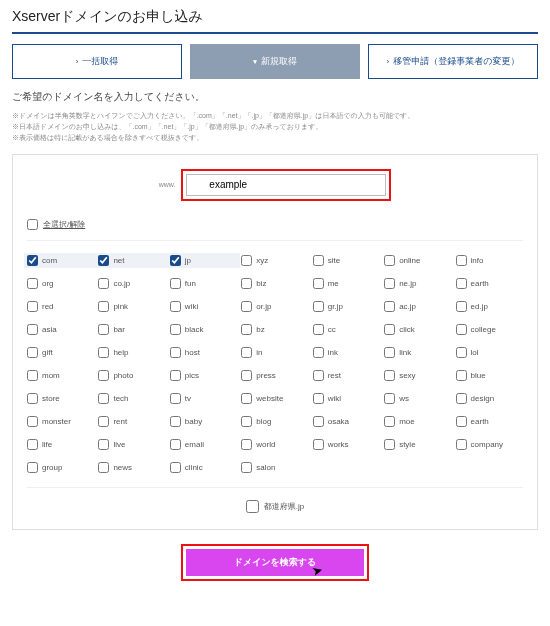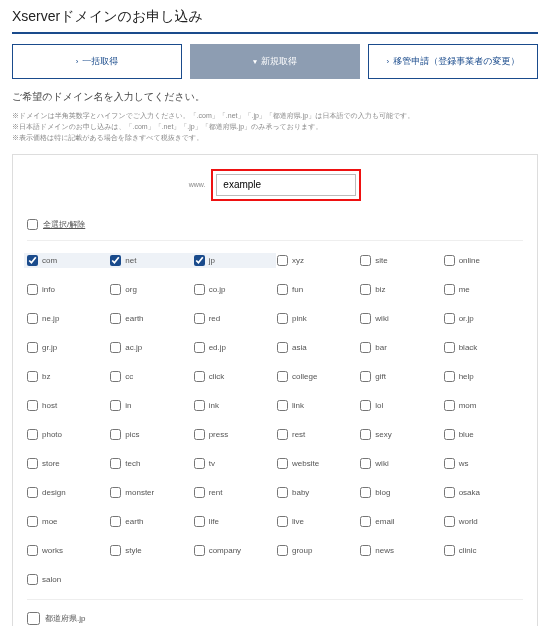--- a/index.html
+++ b/index.html
@@ -9,27 +9,27 @@
   .tabs { display: flex; gap: 8px; margin-bottom: 10px; }
   .tab { flex: 1; text-align: center; padding: 10px 4px; font-size: 9px; border: 1px solid #1a4b8c; color: #1a4b8c; background: #fff; cursor: pointer; }
   .tab.active { background: #8d9db2; color: #fff; border-color: #8d9db2; }
   .tab .arrow { margin-right: 4px; font-size: 8px; display: inline-block; transform: scaleY(0.9); }
   .intro { font-size: 10px; color: #444; line-height: 1.5; margin-bottom: 6px; }
   .notes { font-size: 7px; color: #888; line-height: 1.6; margin-bottom: 10px; }
   .panel { border: 1px solid #ddd; padding: 14px 14px 16px; }
   .search-row { display: flex; justify-content: center; align-items: center; gap: 6px; margin-bottom: 18px; }
   .www-label { font-size: 7px; color: #888; }
   .search-wrap { border: 2px solid #e11; padding: 3px; }
-  .search-input { width: 140px; height: 22px; padding: 2px 6px; font-size: 10px; border: 1px solid #bbb; outline: none; }
+  .search-input { width: 200px; height: 22px; padding: 2px 22px; font-size: 10px; border: 1px solid #bbb; outline: none; }
   .select-all-row { display: flex; align-items: center; gap: 5px; margin-bottom: 14px; border-bottom: 1px solid #eee; padding-bottom: 10px;}
-  .tld-grid { display: grid; grid-template-columns: repeat(6, 1fr); gap: 18px 4px; margin-bottom: 14px; }
+  .tld-grid { display: grid; grid-template-columns: repeat(7, 1fr); gap: 12px 4px; margin-bottom: 14px; }
   .tld { display: flex; align-items: center; gap: 4px; font-size: 8px; color: #555; }
   .tld input[type=checkbox], .select-all-row input[type=checkbox] { width: 11px; height: 11px; accent-color: #1a4b8c; cursor: pointer; flex-shrink: 0;}
   .tld.hl { background: #eef2f7; padding: 2px 3px; margin: -2px -3px; }
-  .pref-row { display:flex; align-items:center; gap:5px; font-size:8px; color:#555; border-top: 1px solid #eee; padding-top: 12px;}
+  .pref-row { display:flex; align-items:center; gap:5px; font-size:8px; color:#555; border-top: 1px solid #eee; padding-top: 12px; justify-content: center;}
   .submit-row { text-align: center; margin-top: 14px; }
   .submit-wrap { display: inline-block; border: 2px solid #e11; padding: 3px; position: relative;}
   .submit-btn { background: #d946ef; color: #fff; border: none; padding: 7px 48px; font-size: 9px; font-weight: bold; cursor: pointer; }
   .cursor { position: absolute; right: 44px; bottom: 1px; font-size: 13px; color: #000; pointer-events: none; transform: rotate(-15deg);}
   .sa-label { font-size: 8px; color: #555; text-decoration: underline;}
 </style>
 </head>
 <body>
 
 <div class="page">

